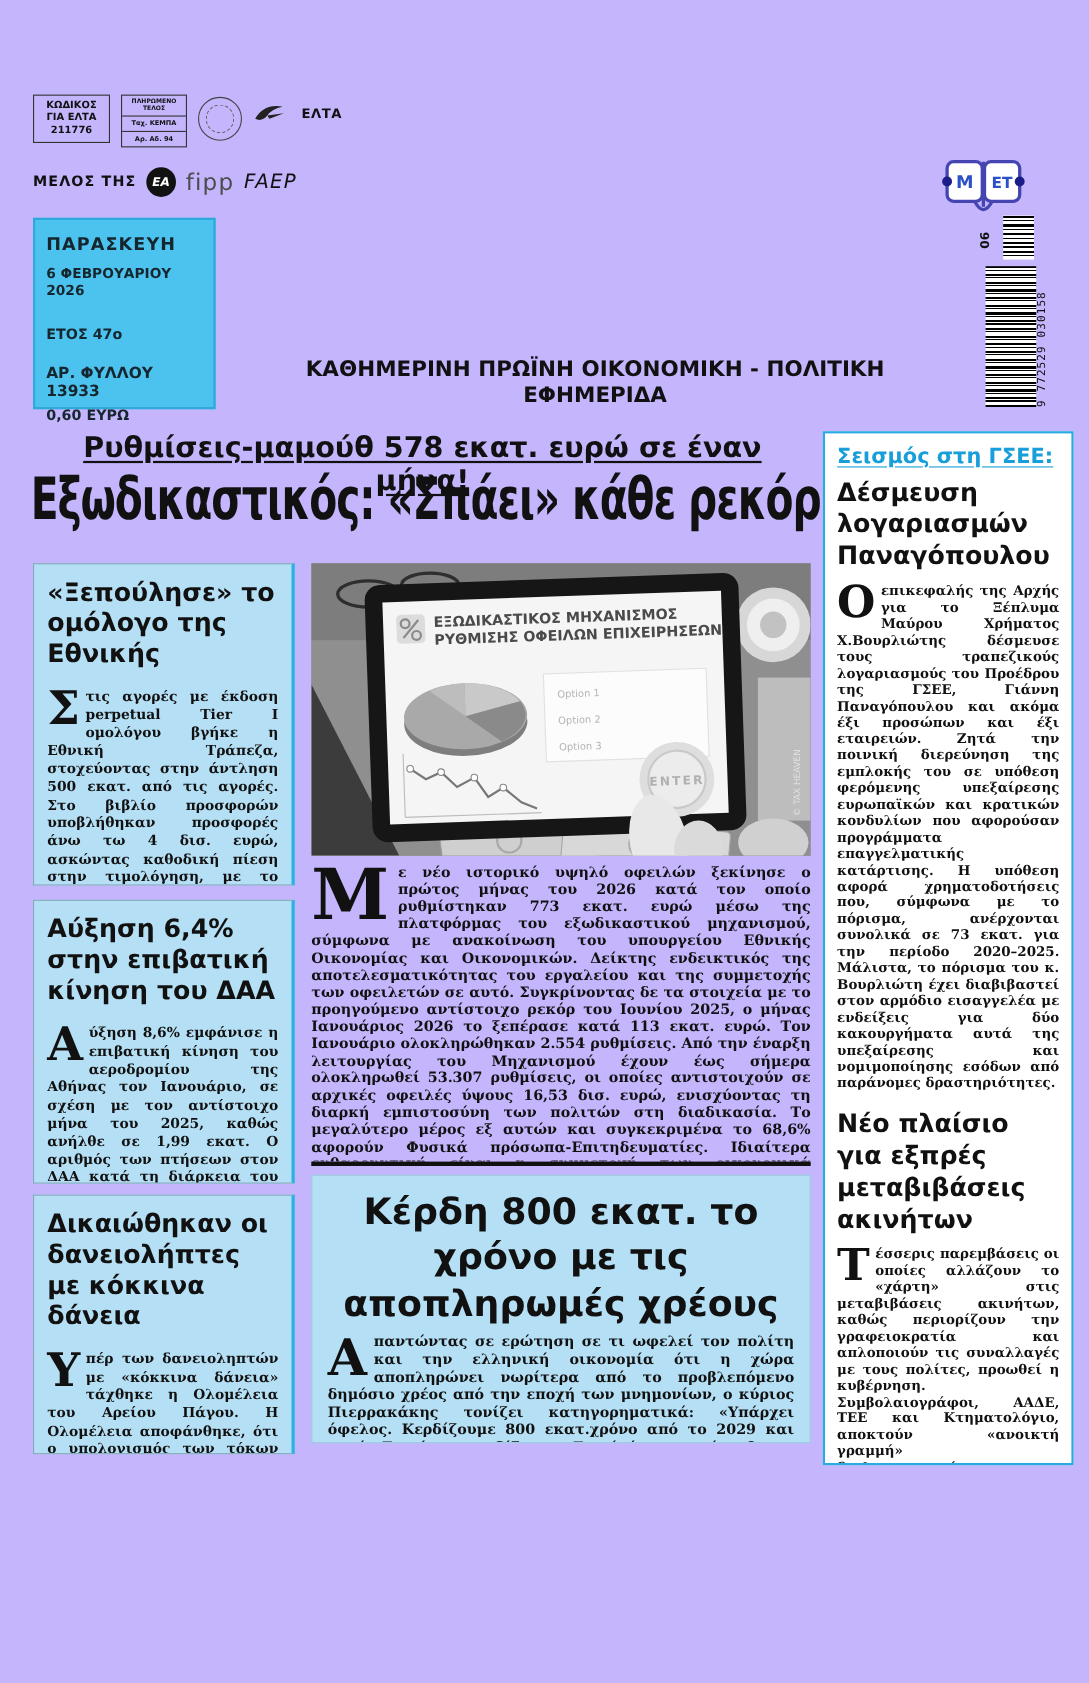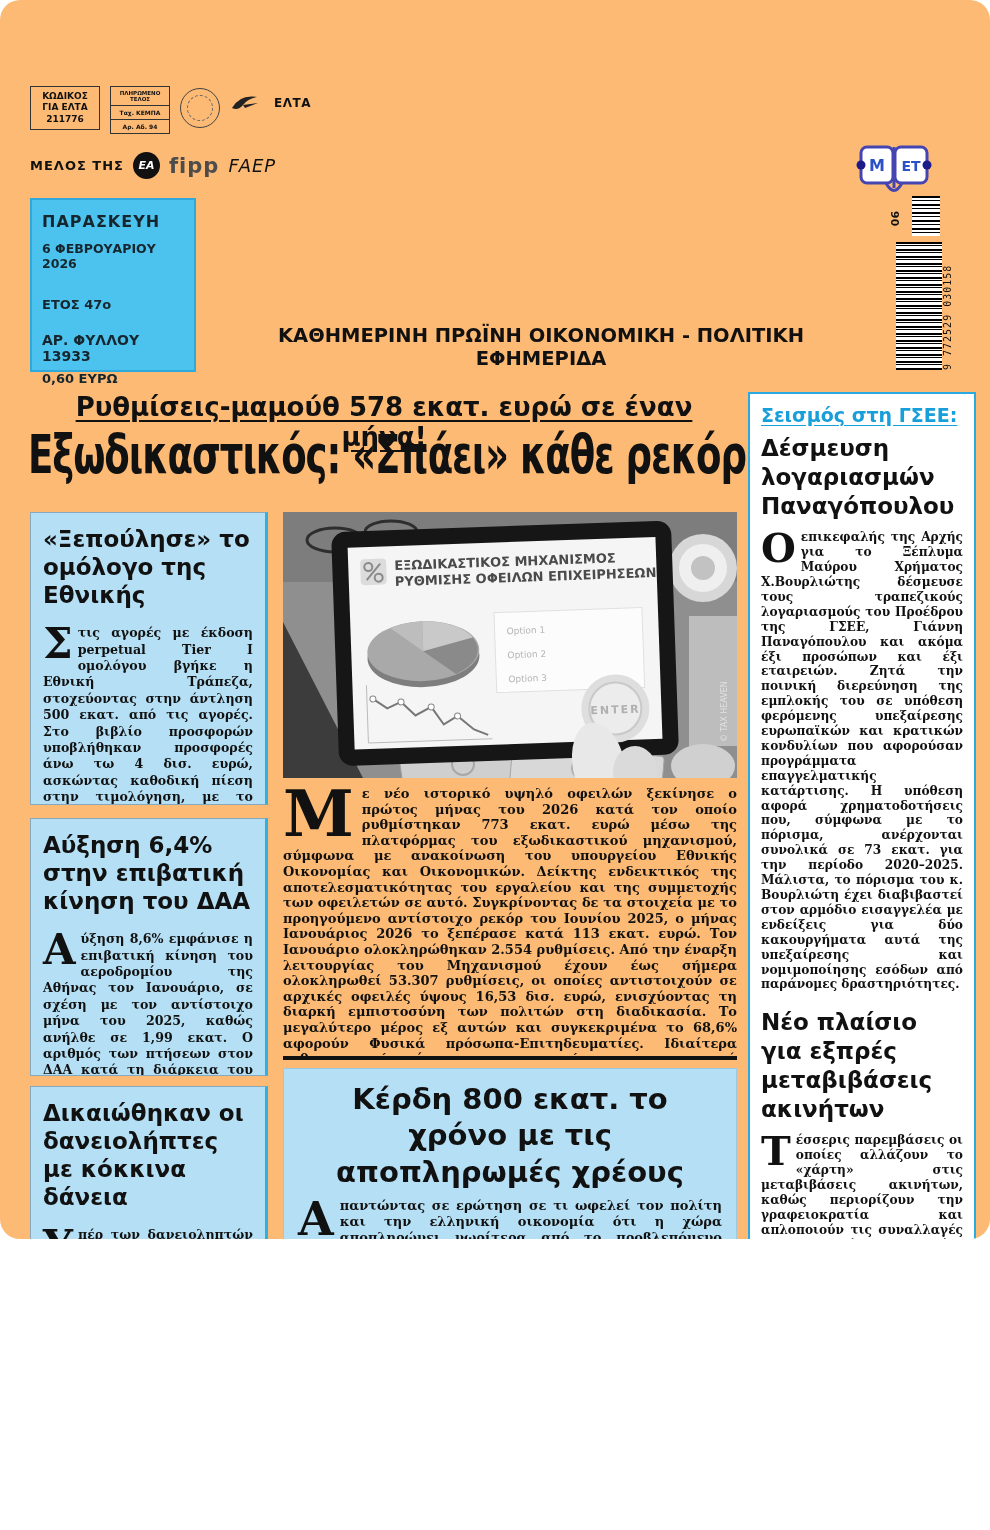--- a/index.html
+++ b/index.html
@@ -1,35 +1,35 @@
 <!DOCTYPE html>
 <html><head>
 <meta charset="utf-8">
 <style>
   html,body{margin:0;padding:0;background:#fff;}
-  .page{position:relative;width:990px;height:1239px;background:#fdba74;overflow:hidden;
-        font-family:"DejaVu Sans","Liberation Sans",sans-serif;color:#111;border-radius:20px;}
+  .page{position:relative;width:990px;height:1530px;background:#c4b5fd;overflow:hidden;
+        font-family:"DejaVu Sans","Liberation Sans",sans-serif;color:#111;}
 
   
   .postal{position:absolute;left:30px;top:86px;display:flex;align-items:flex-start;gap:10px;}
   .code-box{width:64px;border:1px solid #333;text-align:center;padding:4px 2px;font-size:9px;font-weight:bold;line-height:1.25;}
   .stamp-box{width:58px;border:1px solid #333;text-align:center;font-size:6px;font-weight:bold;}
   .stamp-box>div{padding:3px 1px;border-top:1px solid #333;}
   .stamp-box>div:first-child{border-top:none;font-size:5.5px;}
   .round-stamp{width:38px;height:38px;border:1.5px solid #444;border-radius:50%;margin-top:2px;
                display:flex;align-items:center;justify-content:center;}
   .round-stamp .inner{width:24px;height:24px;border:1px dashed #666;border-radius:50%;}
   .elta-logo{display:flex;align-items:center;gap:14px;margin-top:6px;}
   .elta-word{font-size:12px;font-weight:bold;letter-spacing:.5px;}
 
   .member-row{position:absolute;left:30px;top:152px;display:flex;align-items:center;gap:9px;}
   .member-label{font-size:13px;font-weight:bold;letter-spacing:1px;}
   .monogram{width:27px;height:27px;border-radius:50%;background:#111;color:#fff;display:flex;
             align-items:center;justify-content:center;font-size:11px;font-weight:bold;font-style:italic;}
-  .fipp{font-size:21px;font-weight:700;color:#4c4c4c;letter-spacing:1px;}
+  .fipp{font-size:21px;font-weight:400;color:#4c4c4c;letter-spacing:1px;}
   .faep{font-size:18px;font-weight:normal;font-style:italic;letter-spacing:1px;}
 
   
   .book-icon{position:absolute;left:850px;top:138px;}
   .bc-addon-num{position:absolute;left:888px;top:212px;font-size:11px;font-weight:bold;transform:rotate(-90deg);}
   .bc-addon{position:absolute;left:912px;top:196px;width:28px;height:40px;
     background:repeating-linear-gradient(180deg,#000 0 2px,#fff 2px 4px,#000 4px 5px,#fff 5px 8px);}
   .bc-main{position:absolute;left:896px;top:242px;width:46px;height:128px;
     background:repeating-linear-gradient(180deg,#000 0 2px,#fff 2px 3px,#000 3px 4px,#fff 4px 7px,#000 7px 9px,#fff 9px 10px,#000 10px 11px,#fff 11px 14px);}
   .bc-num{position:absolute;left:942px;top:242px;height:128px;writing-mode:vertical-rl;transform:rotate(180deg);
@@ -64,21 +64,21 @@
 
   
   .serif{font-family:"DejaVu Serif","Liberation Serif",serif;font-weight:bold;text-align:justify;}
   .lead-body{position:absolute;left:283px;top:786px;width:454px;height:270px;overflow:hidden;
              font-size:13px;line-height:15.6px;}
   .lead-body .dropcap{float:left;font-size:64px;line-height:50px;margin:3px 8px 0 0;}
   .rule{position:absolute;left:283px;top:1056px;width:454px;height:4px;background:#111;}
 
   .center-box{position:absolute;left:283px;top:1068px;width:454px;height:244px;background:#b5dff4;
               border:1px solid #9cc8e0;box-sizing:border-box;padding:10px 14px;overflow:hidden;}
-  .center-box h2{margin:2px 0 8px 0;text-align:center;font-size:29px;line-height:1.25;}
+  .center-box h2{margin:2px 0 8px 0;text-align:center;font-size:33px;line-height:1.25;}
   .center-box .body{font-size:13px;line-height:16px;}
   .center-box .dropcap{float:left;font-size:46px;line-height:38px;margin:2px 6px 0 0;}
 
   
   .lbox{position:absolute;left:30px;width:238px;background:#b5dff4;border:1px solid #86a9bd;
         border-right:3px solid #2bb2e4;box-sizing:border-box;padding:12px 12px;overflow:hidden;}
   .lbox h2{margin:0 0 16px 0;font-size:23px;line-height:1.22;}
   .lbox .body{font-size:12.6px;line-height:16.4px;}
   .lbox .dropcap{float:left;font-size:42px;line-height:34px;margin:2px 5px 0 0;}
   .lbox1{top:512px;height:293px;}

